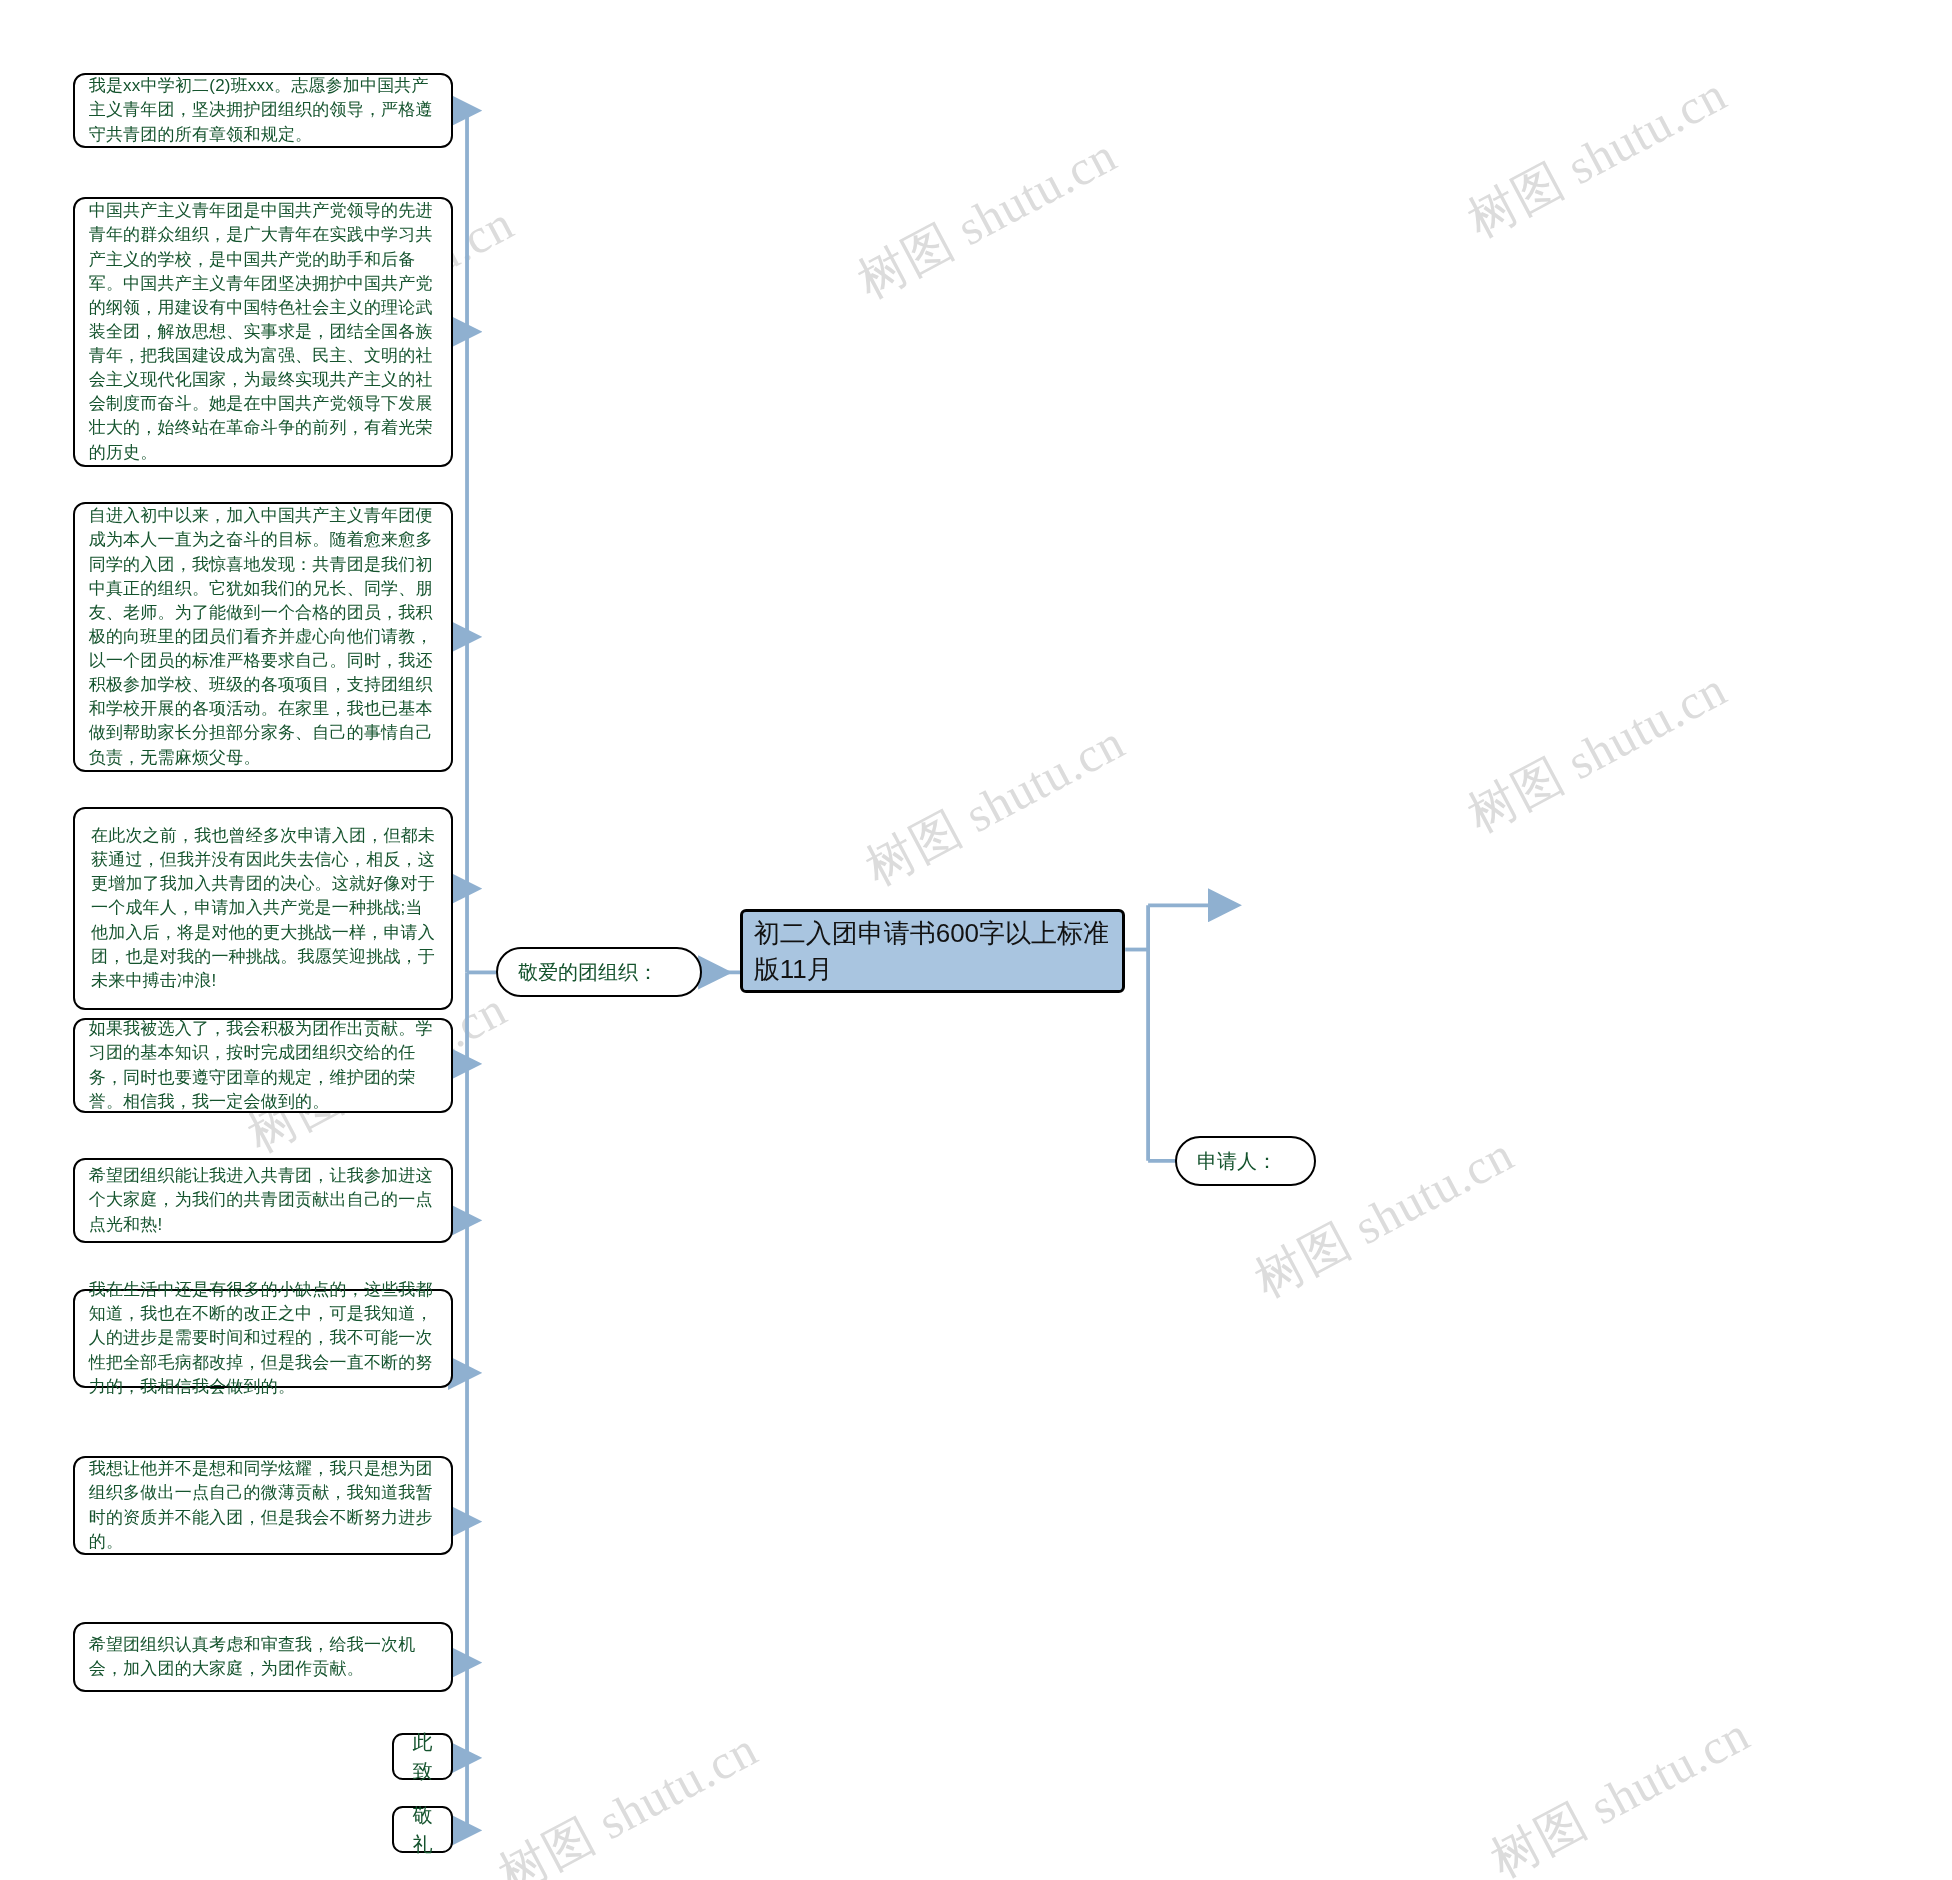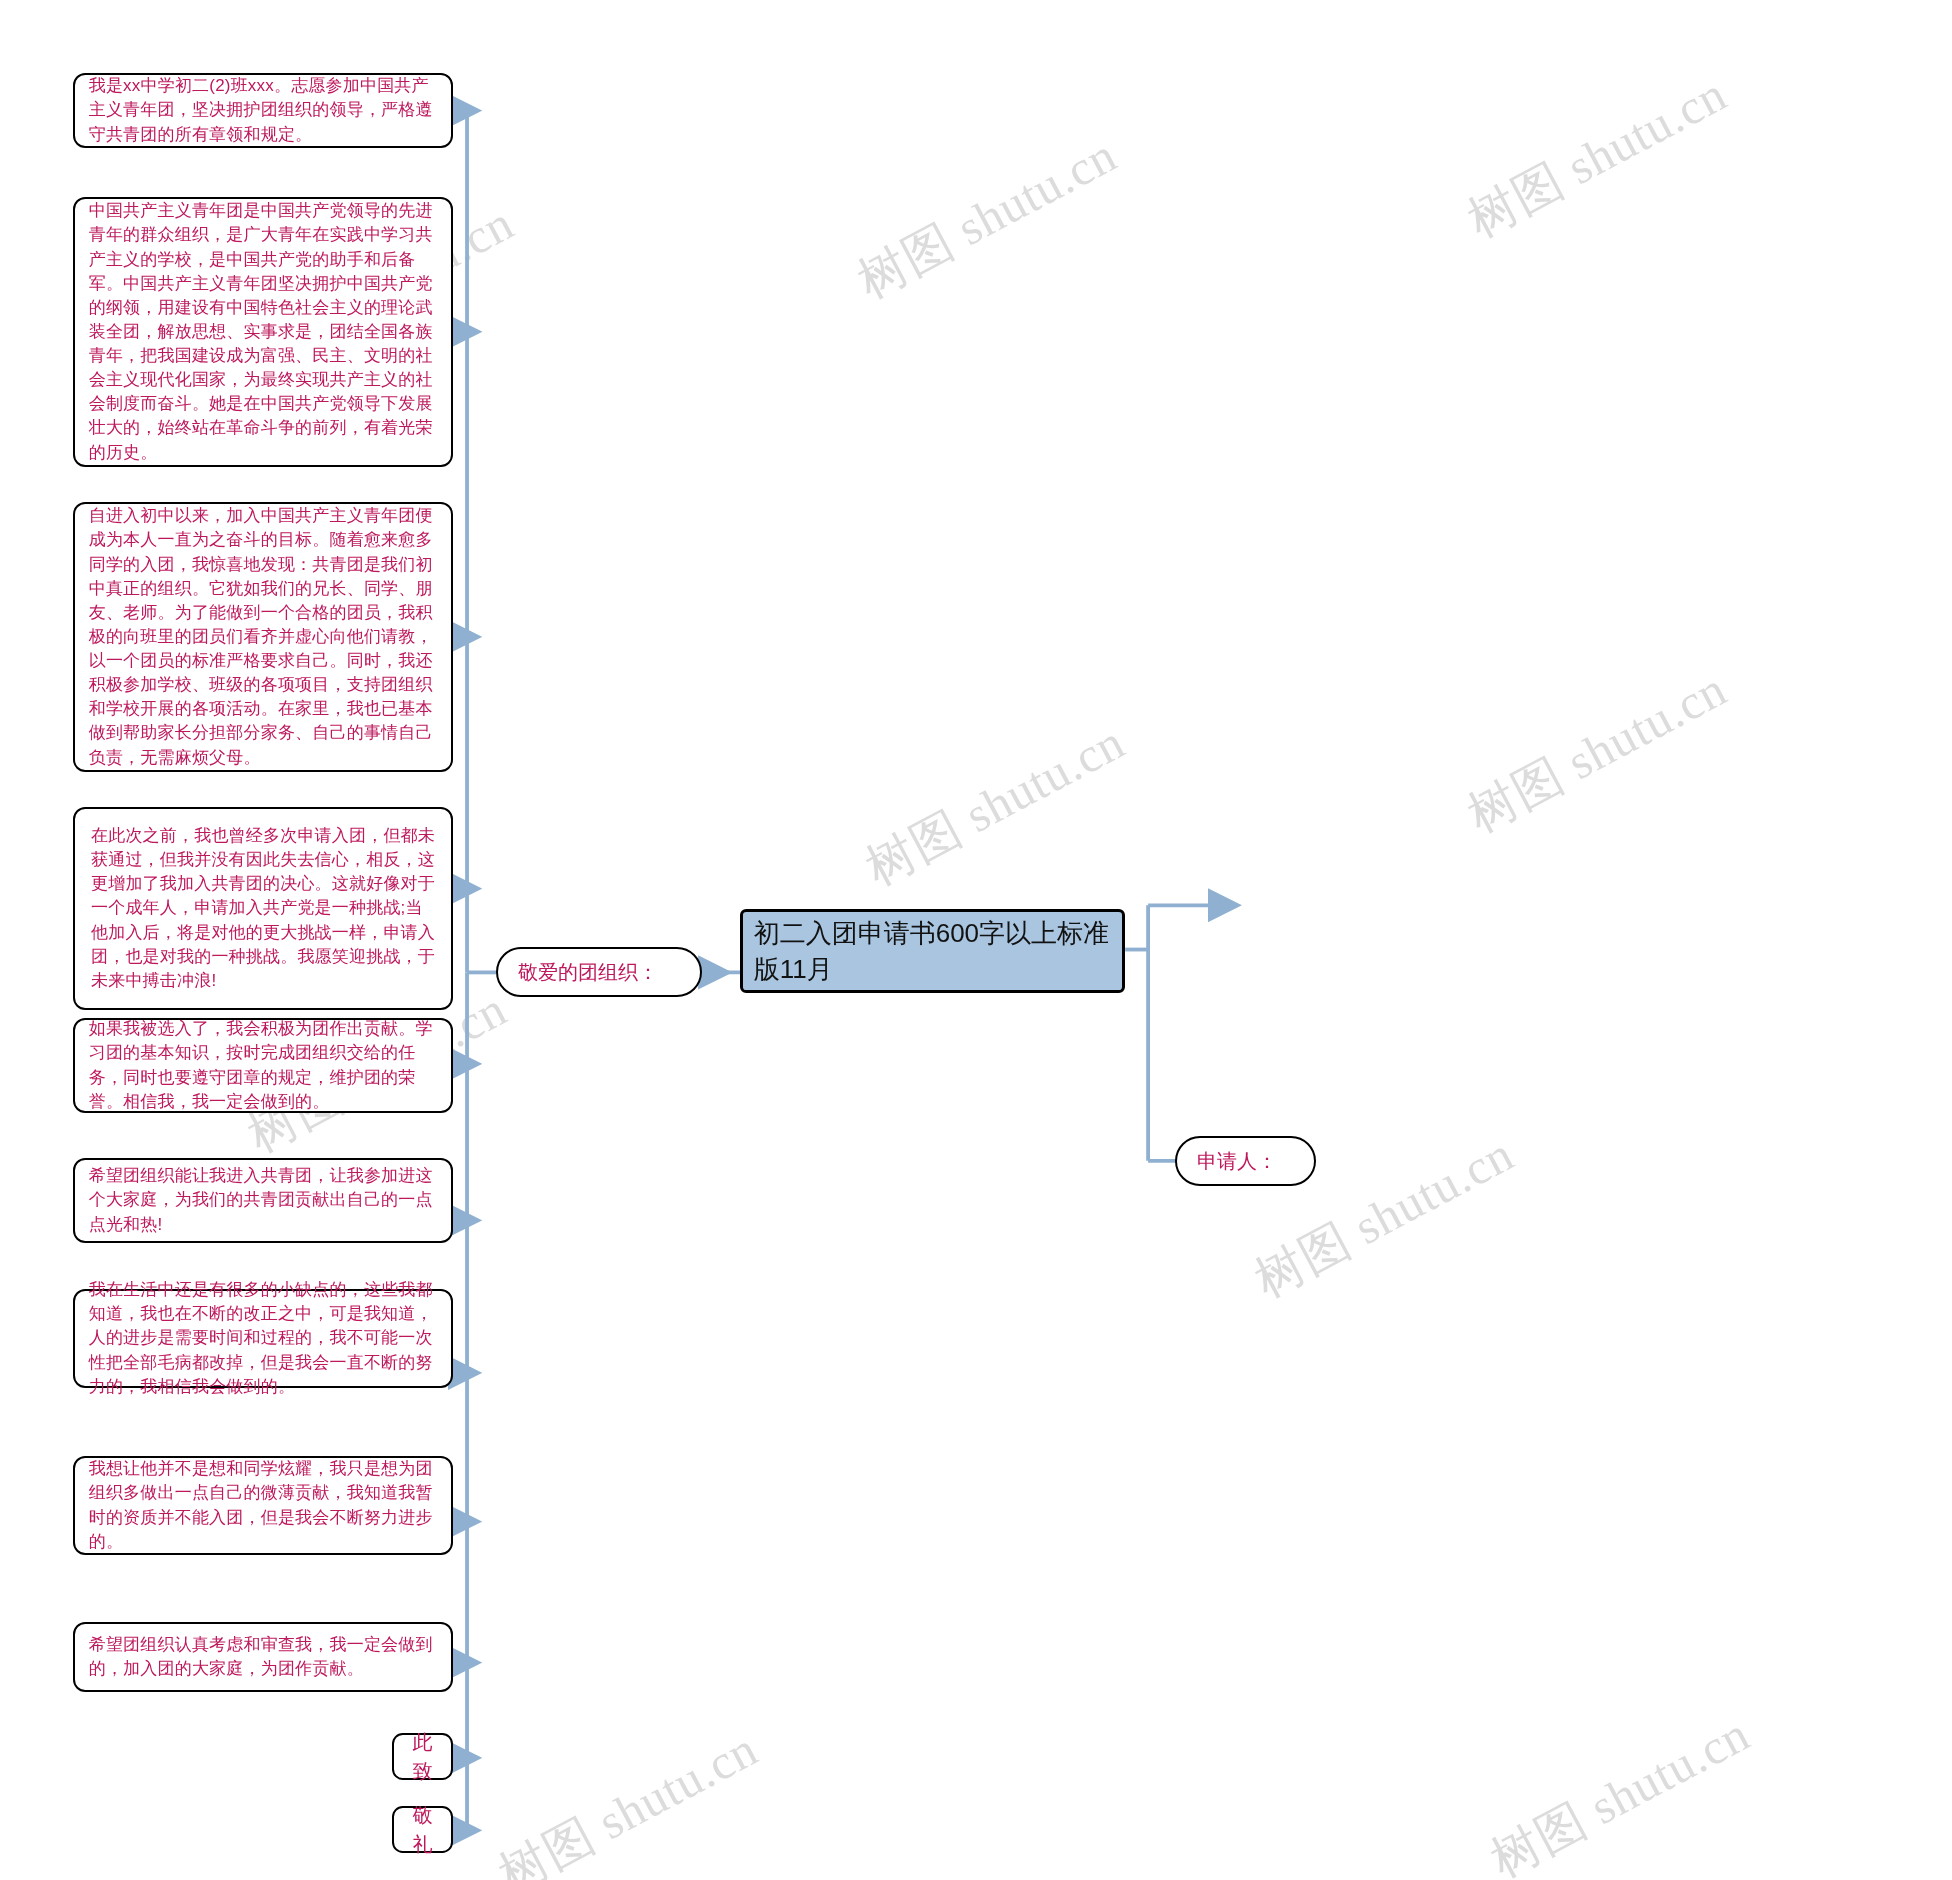--- a/index.html
+++ b/index.html
@@ -47,21 +47,21 @@
     z-index: 2;
     pointer-events: none;
   }
 
   
   .node {
     position: absolute;
     z-index: 3;
     background: #ffffff;
     border: 2.3px solid #000000;
-    color: #be185d;
+    color: #14532d;
     display: flex;
     align-items: center;
     line-height: 1.42;
   }
   .node .txt {
     display: block;
     width: 100%;
   }
 
   
@@ -205,21 +205,21 @@
 
   <div class="node leafbox" style="left:73px; top:1289px; width:380px; height:99px;">
     <span class="txt">我在生活中还是有很多的小缺点的，这些我都知道，我也在不断的改正之中，可是我知道，人的进步是需要时间和过程的，我不可能一次性把全部毛病都改掉，但是我会一直不断的努力的，我相信我会做到的。</span>
   </div>
 
   <div class="node leafbox" style="left:73px; top:1456px; width:380px; height:99px;">
     <span class="txt">我想让他并不是想和同学炫耀，我只是想为团组织多做出一点自己的微薄贡献，我知道我暂时的资质并不能入团，但是我会不断努力进步的。</span>
   </div>
 
   <div class="node leafbox" style="left:73px; top:1622px; width:380px; height:70px;">
-    <span class="txt">希望团组织认真考虑和审查我，我一定会做到的，加入团的大家庭，为团作贡献。</span>
+    <span class="txt">希望团组织认真考虑和审查我，给我一次机会，加入团的大家庭，为团作贡献。</span>
   </div>
 
   <div class="node smallbox" style="left:392px; top:1733px; width:61px; height:47px;">
     <span class="txt">此致</span>
   </div>
 
   <div class="node smallbox" style="left:392px; top:1806px; width:61px; height:47px;">
     <span class="txt">敬礼</span>
   </div>
 

